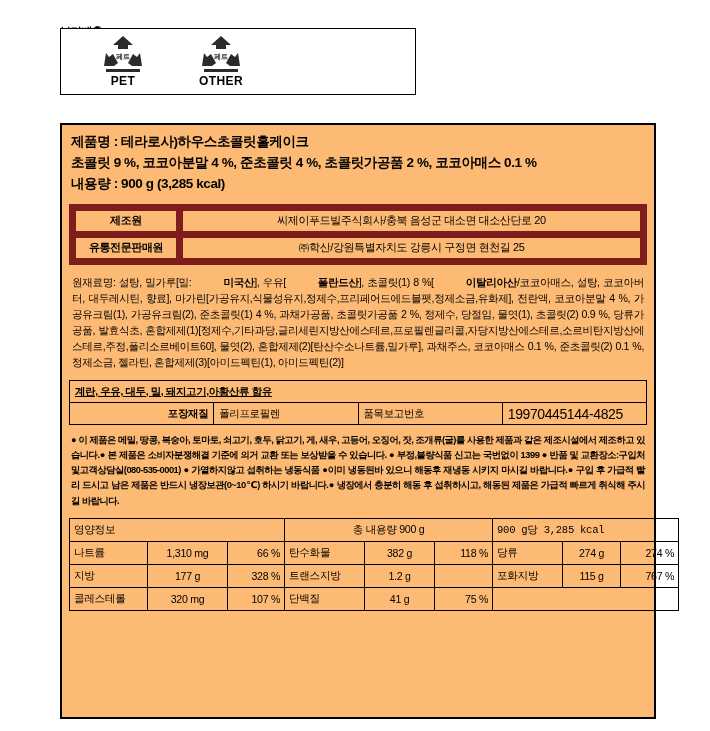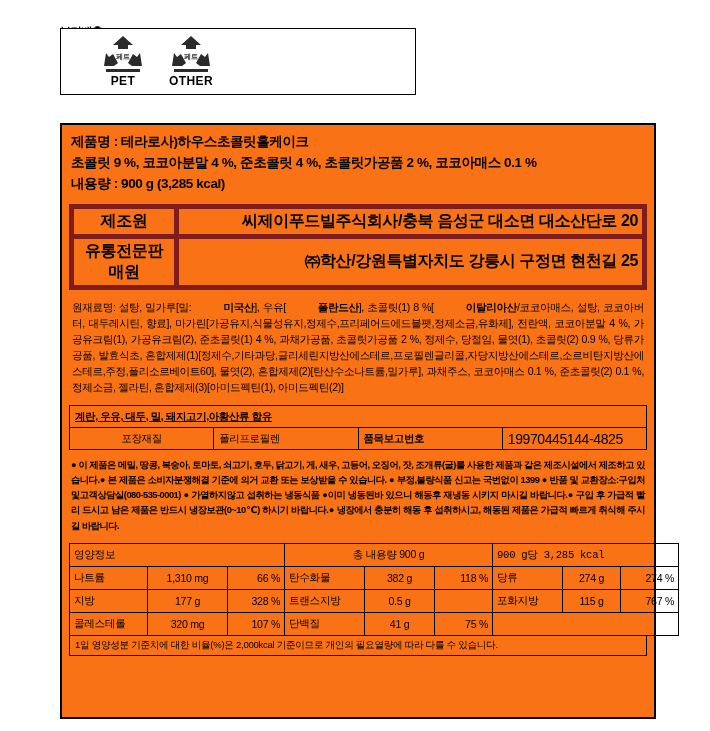--- a/index.html
+++ b/index.html
@@ -36,21 +36,21 @@
     left: 60px;
     top: 28px;
     width: 356px;
     height: 67px;
     border: 1.5px solid #000;
     box-sizing: border-box;
     background: #fff;
   }
   .recycle-marks {
     display: flex;
-    gap: 8px;
+    gap: 38px;
     padding: 4px 0 0 32px;
   }
   .rmark {
     width: 60px;
     text-align: center;
   }
   .rmark svg { display: block; margin: 0 auto; }
   .rmark .rtext {
     font-size: 12px;
     font-weight: bold;
@@ -61,53 +61,53 @@
 
   
   .label-frame {
     position: absolute;
     left: 60px;
     top: 123px;
     width: 596px;
     height: 596px;
     border: 2px solid #000;
     box-sizing: border-box;
-    background: #f97316;
+    background: #fdba74;
   }
 
   .title-block {
     font-size: 13.5px;
     font-weight: bold;
     line-height: 1.55;
     letter-spacing: -0.4px;
     padding: 7px 9px 6px 9px;
   }
   .title-block div { white-space: nowrap; }
 
   
   table.info {
     border-collapse: collapse;
     width: 578px;
     margin: 3px auto 0 auto;
     table-layout: fixed;
   }
   table.info td {
-    border: 5px solid #7f1d1d;
-    font-size: 16px;
+    border: 7px solid #7f1d1d;
+    font-size: 11px;
     padding: 2px 4px;
     letter-spacing: -0.4px;
     height: 16px;
     vertical-align: middle;
   }
   td.hdr {
     text-align: center;
     font-weight: bold;
     width: 92px;
   }
-  td.val { text-align: right; font-weight: bold; }
+  td.val { text-align: center; }
   td.ctr { text-align: center; }
 
   
   .ingredients {
     font-size: 10.6px;
     line-height: 1.52;
     letter-spacing: -0.35px;
     padding: 9px 10px 6px 10px;
     text-align: justify;
     word-break: break-all;
@@ -127,22 +127,22 @@
     padding: 2px 5px;
     letter-spacing: -0.4px;
     height: 17px;
     vertical-align: middle;
   }
   td.allergen {
     font-weight: bold;
     text-align: left;
     text-decoration: underline;
   }
-  td.pk-hdr { font-weight: normal; text-align: center; width: 92px; }
-  td.pk-hdr2 { font-weight: bold; text-align: left; width: 88px; }
+  td.pk-hdr { font-weight: bold; text-align: right; width: 92px; }
+  td.pk-hdr2 { font-weight: normal; text-align: left; width: 88px; }
 
   
   .notice {
     font-size: 9.3px;
     line-height: 1.62;
     letter-spacing: -0.5px;
     padding: 8px 9px 7px 9px;
     text-align: justify;
     word-break: break-all;
     font-weight: bold;
@@ -294,35 +294,34 @@
           <td class="nlabel">당류</td>
           <td class="namt">274 g</td>
           <td class="npct">274 %</td>
         </tr>
 
         <tr>
           <td class="nlabel">지방</td>
           <td class="namt">177 g</td>
           <td class="npct">328 %</td>
           <td class="nlabel">트랜스지방</td>
-          <td class="namt">0.5 g</td>
+          <td class="namt">1.2 g</td>
           <td class="npct"></td>
           <td class="nlabel">포화지방</td>
           <td class="namt">115 g</td>
           <td class="npct">767 %</td>
         </tr>
 
         <tr>
           <td class="nlabel">콜레스테롤</td>
           <td class="namt">320 mg</td>
           <td class="npct">107 %</td>
           <td class="nlabel">단백질</td>
           <td class="namt">41 g</td>
           <td class="npct">75 %</td>
           <td class="blank" colspan="3"></td>
         </tr>
       </tbody>
         </table>
-      <div class="nutri-foot">1일 영양성분 기준치에 대한 비율(%)은 2,000kcal 기준이므로 개인의 필요열량에 따라 다를 수 있습니다.</div>
     </div>
 
   </div>
 </div>
 
 </body></html>

